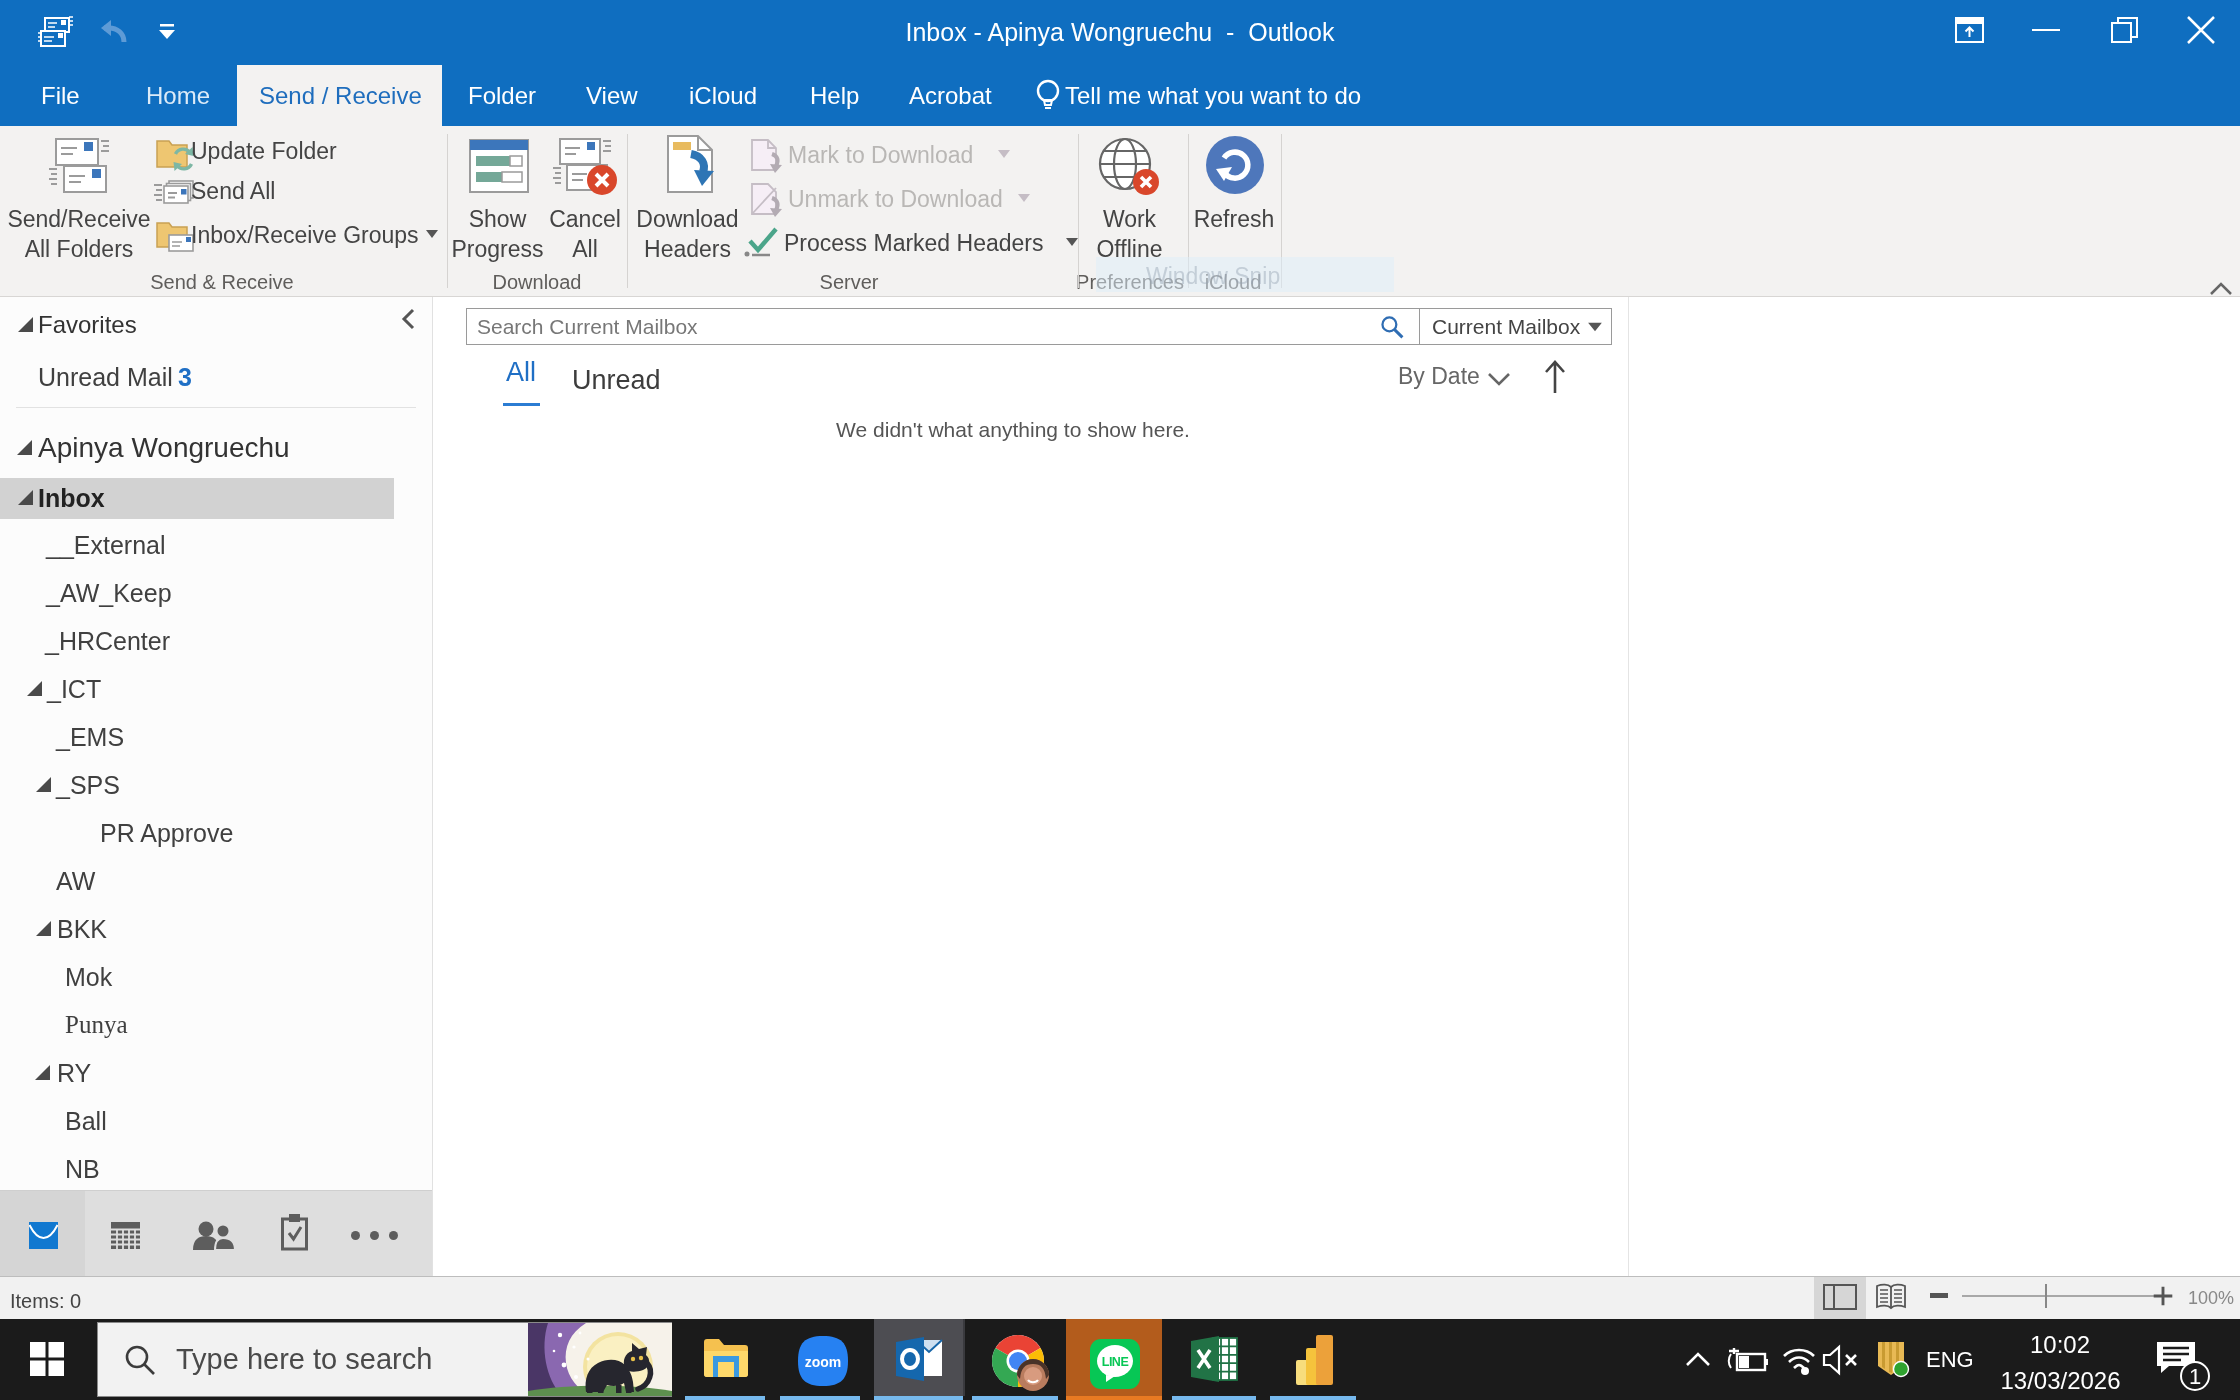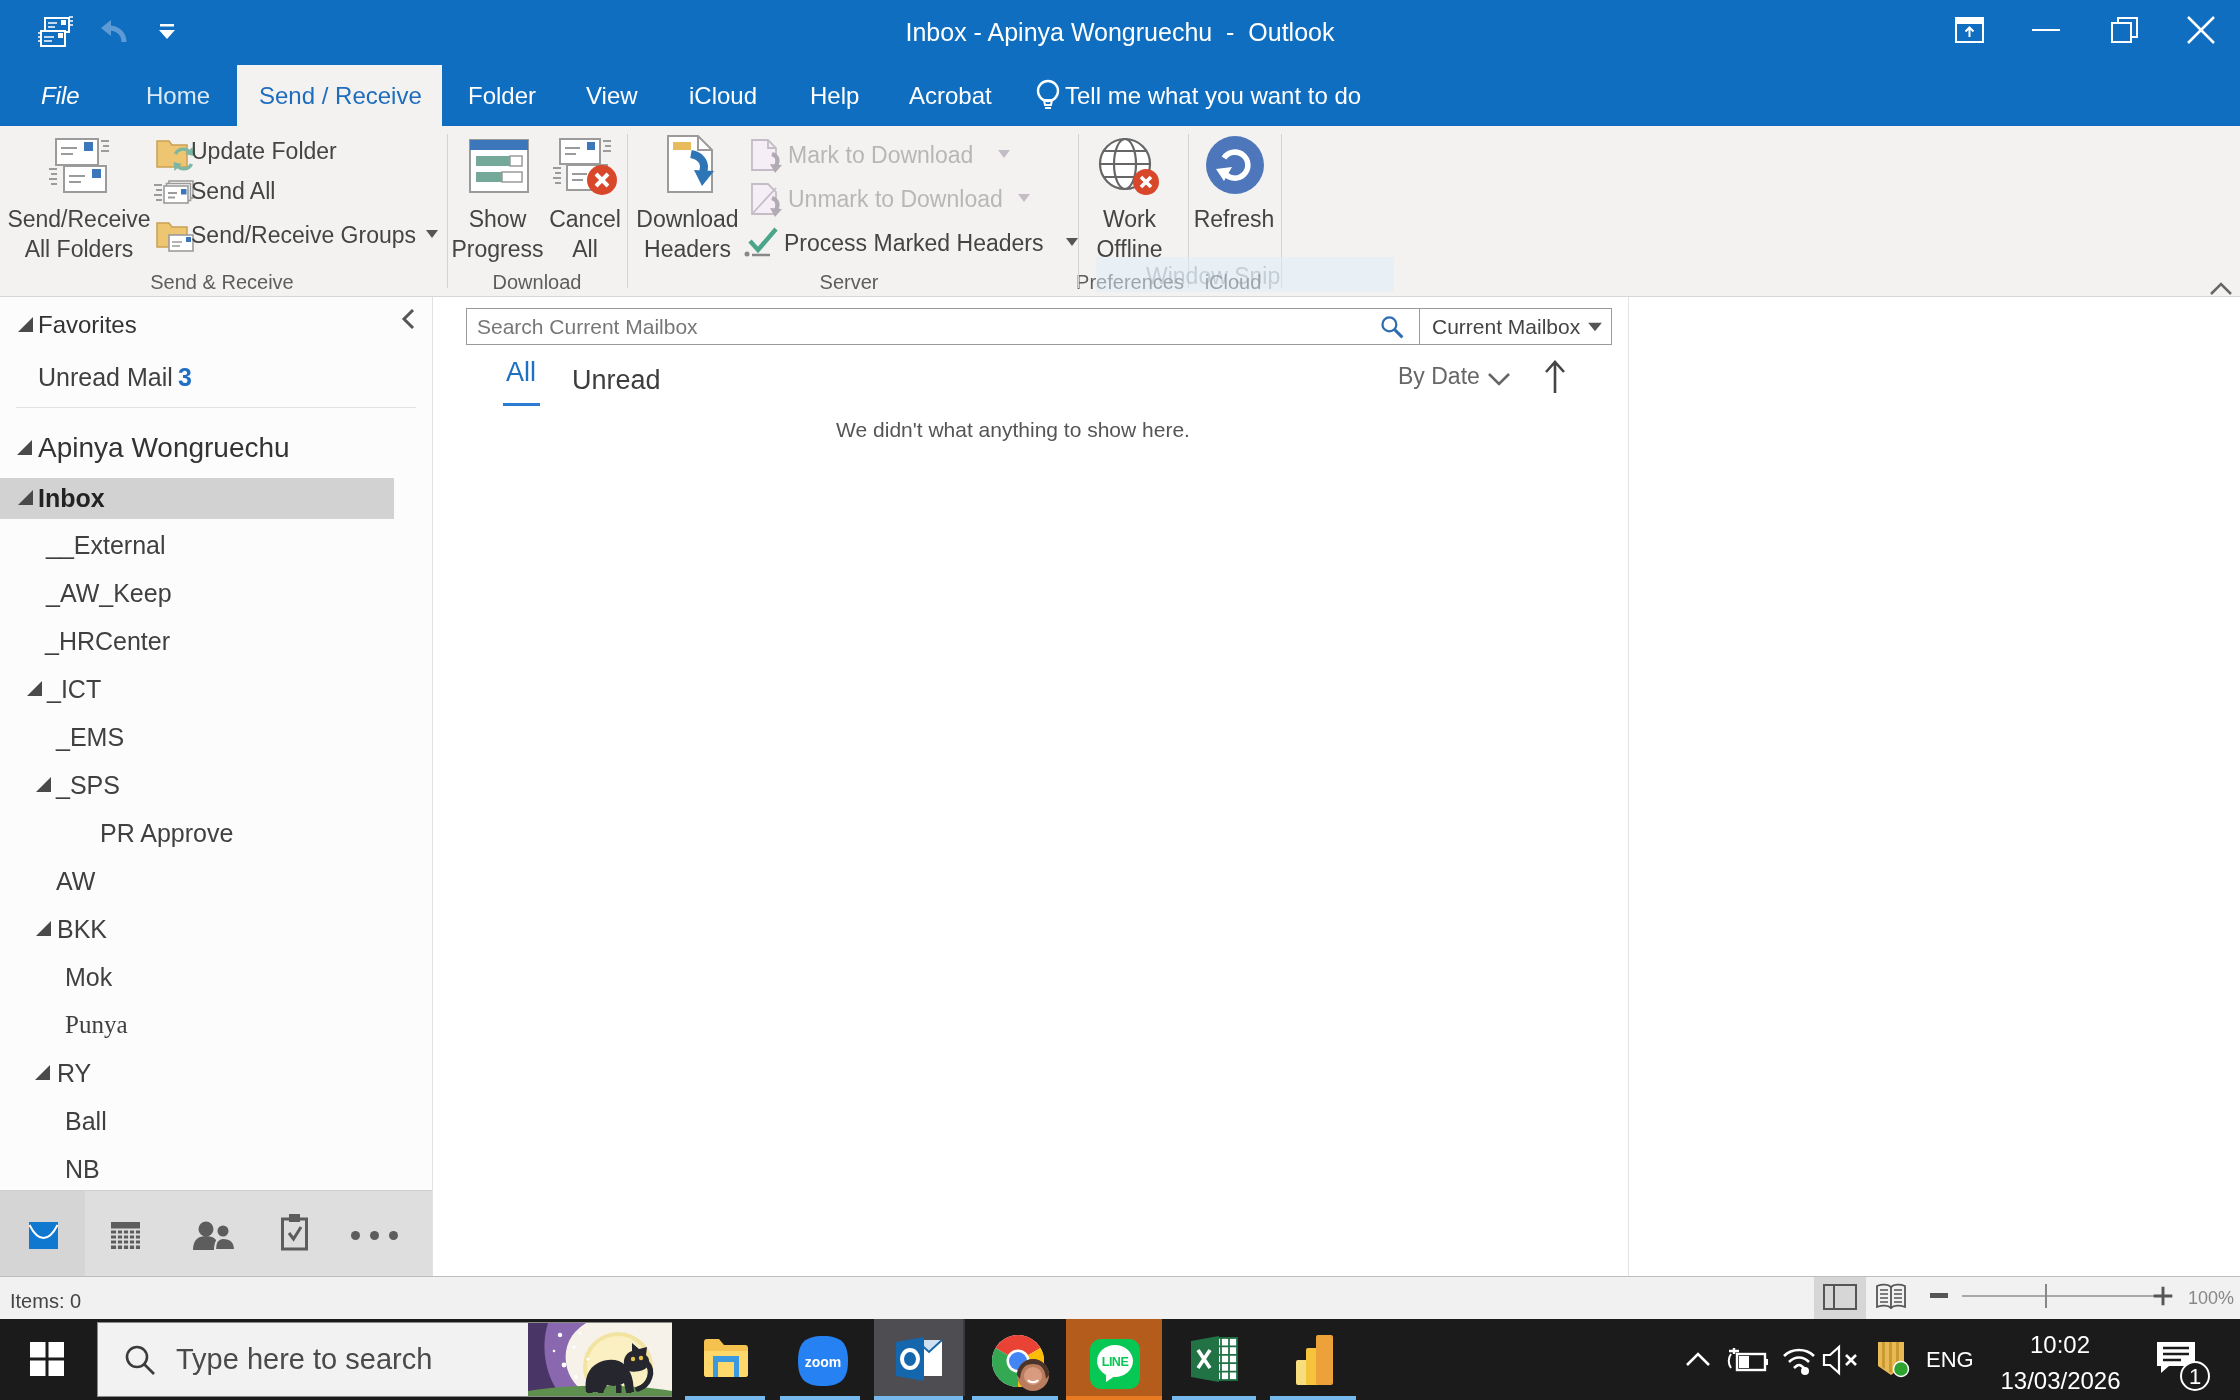--- a/index.html
+++ b/index.html
@@ -50,21 +50,21 @@
 <svg class="abs" style="left:2110px;top:15px;" width="30" height="30" viewBox="0 0 30 30">
   <rect x="2" y="8" width="19" height="19" fill="none" stroke="#fff" stroke-width="2"></rect>
   <path d="M8 8 V3 H27 V22 H21" fill="none" stroke="#fff" stroke-width="2"></path>
 </svg>
 <svg class="abs" style="left:2186px;top:15px;" width="30" height="30" viewBox="0 0 30 30">
   <path d="M2 2 L28 28 M28 2 L2 28" stroke="#fff" stroke-width="2.5"></path>
 </svg>
 
 <div class="abs" style="left:0;top:65px;width:2240px;height:61px;background:#0f6ec0;"></div>
 <div class="abs" style="left:237px;top:65px;width:205px;height:61px;background:#f3f2f1;"></div>
-<div class="tabtxt" style="left:41px;font-style:italic;">File</div>
+<div class="tabtxt" style="left:41px;">File</div>
 <div class="tabtxt" style="left:146px;color:#dcebf8;">Home</div>
 <div class="tabtxt" style="left:259px;color:#1e6dbd;">Send / Receive</div>
 <div class="tabtxt" style="left:468px;">Folder</div>
 <div class="tabtxt" style="left:586px;">View</div>
 <div class="tabtxt" style="left:689px;">iCloud</div>
 <div class="tabtxt" style="left:810px;">Help</div>
 <div class="tabtxt" style="left:909px;">Acrobat</div>
 <svg class="abs" style="left:1033px;top:78px;" width="30" height="38" viewBox="0 0 30 38">
   <circle cx="15" cy="13" r="10" fill="none" stroke="#fff" stroke-width="2.4"></circle>
   <path d="M11 22 L19 22 L18 27 L12 27 Z M12 30 h6" fill="none" stroke="#fff" stroke-width="2"></path>
@@ -187,21 +187,21 @@
 
 <div class="biglbl" style="left:4px;top:204px;width:150px;">Send/Receive<br>All Folders</div>
 <div class="biglbl" style="left:435px;top:204px;width:125px;">Show<br>Progress</div>
 <div class="biglbl" style="left:535px;top:204px;width:100px;">Cancel<br>All</div>
 <div class="biglbl" style="left:625px;top:204px;width:125px;">Download<br>Headers</div>
 <div class="biglbl" style="left:1078px;top:204px;width:103px;">Work<br>Offline</div>
 <div class="biglbl" style="left:1186px;top:204px;width:96px;">Refresh</div>
 
 <div class="smalltxt" style="left:191px;top:135px;">Update Folder</div>
 <div class="smalltxt" style="left:191px;top:175px;">Send All</div>
-<div class="smalltxt" style="left:191px;top:219px;">Send/Receive Groups</div>
+<div class="smalltxt" style="left:191px;top:219px;">Inbox/Receive Groups</div>
 
 <div class="smalltxt disabled" style="left:788px;top:139px;">Mark to Download</div>
 <div class="smalltxt disabled" style="left:788px;top:183px;">Unmark to Download</div>
 <div class="smalltxt" style="left:784px;top:227px;">Process Marked Headers</div>
 
 <div class="grplabel" style="left:122px;width:200px;">Send &amp; Receive</div>
 <div class="grplabel" style="left:462px;width:150px;">Download</div>
 <div class="grplabel" style="left:774px;width:150px;">Server</div>
 <div class="grplabel" style="left:1055px;width:150px;">Preferences</div>
 <div class="grplabel" style="left:1183px;width:100px;">iCloud</div>

